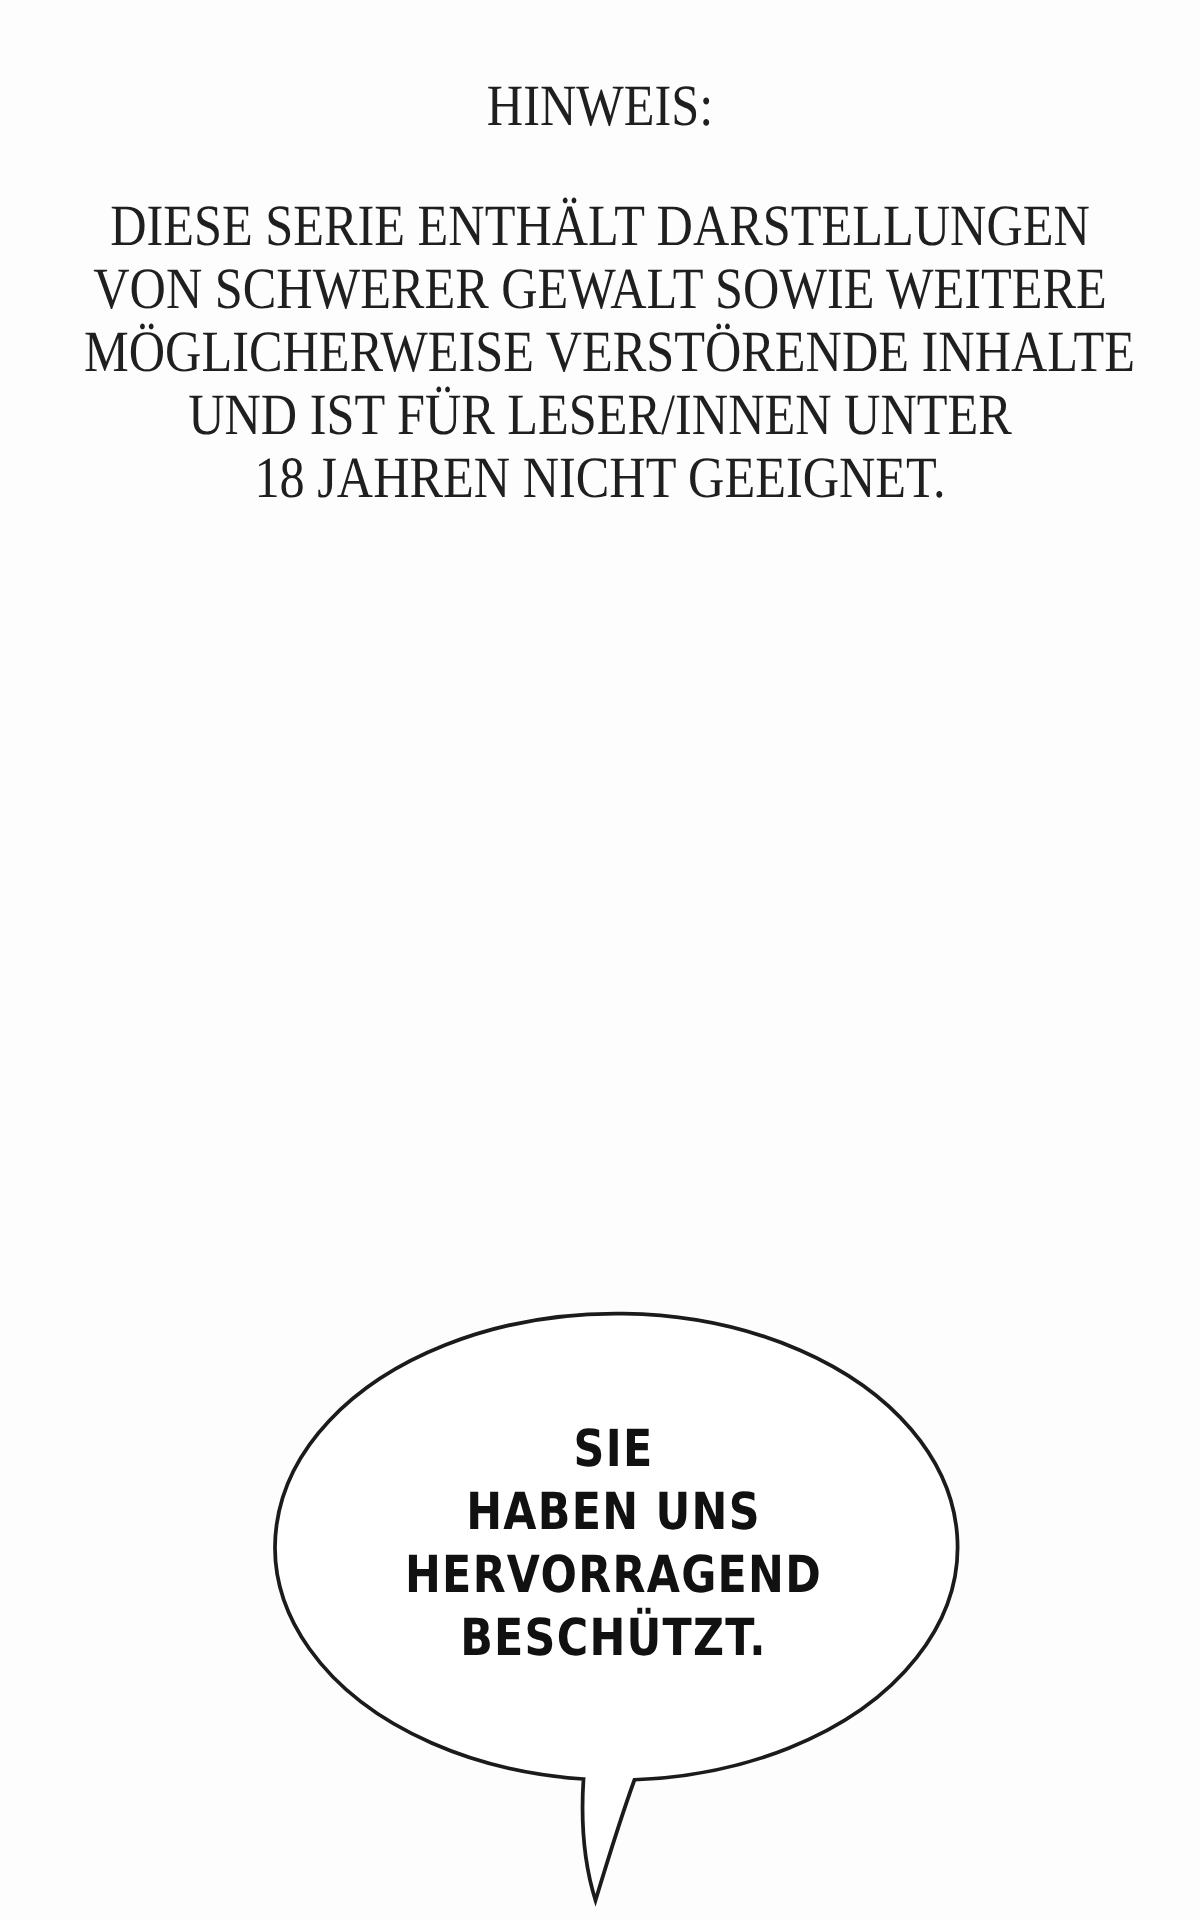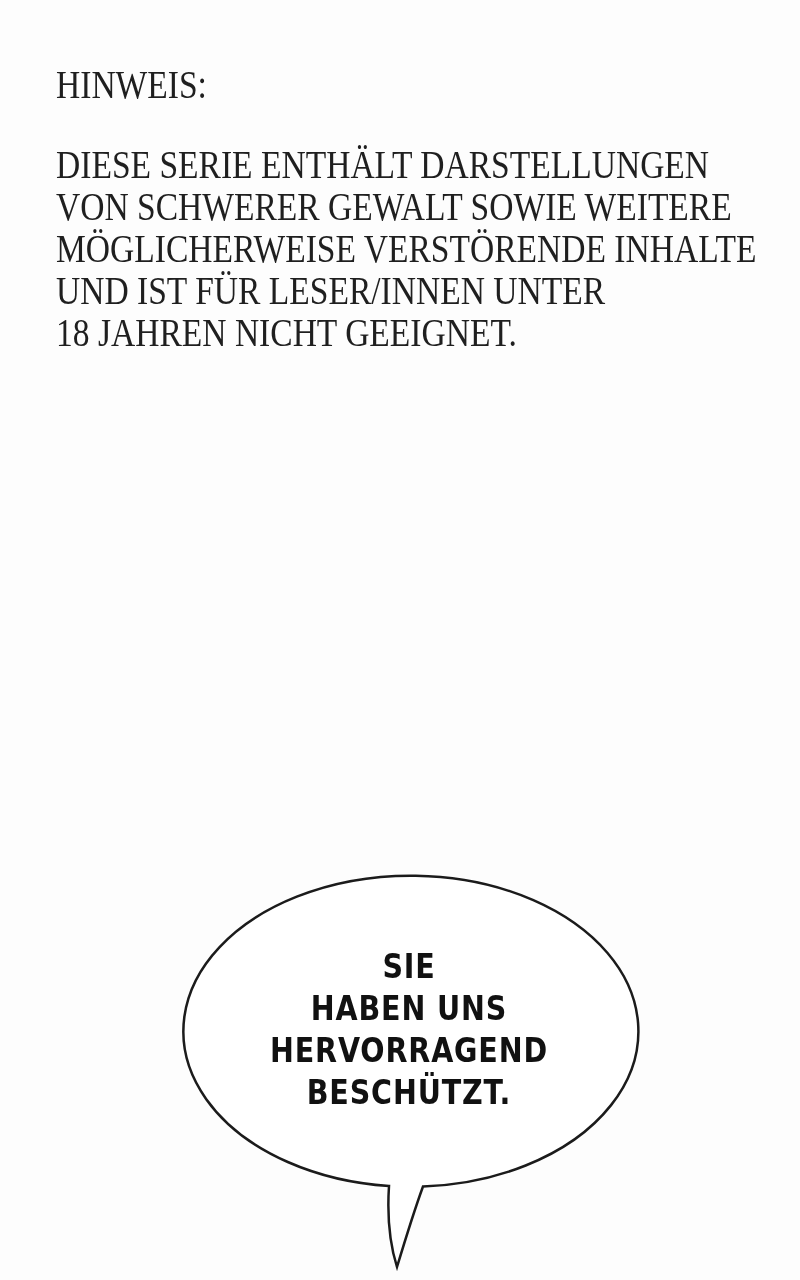--- a/index.html
+++ b/index.html
@@ -12,24 +12,24 @@
     width: 800px;
     height: 1280px;
     overflow: hidden;
     background: #fdfdfd;
     font-family: "Liberation Serif", "DejaVu Serif", serif;
   }
 
   
   .notice {
     position: absolute;
-    top: 64px;
+    top: 50px;
     left: 0;
     width: 800px;
-    text-align: left;
+    text-align: center;
     color: #1f1f1f;
   }
   .notice .line {
     display: block;
     width: 100%;
     font-size: 39px;
     line-height: 42px;
     white-space: nowrap;
     transform: scaleX(0.86);
     transform-origin: 50% 50%;

